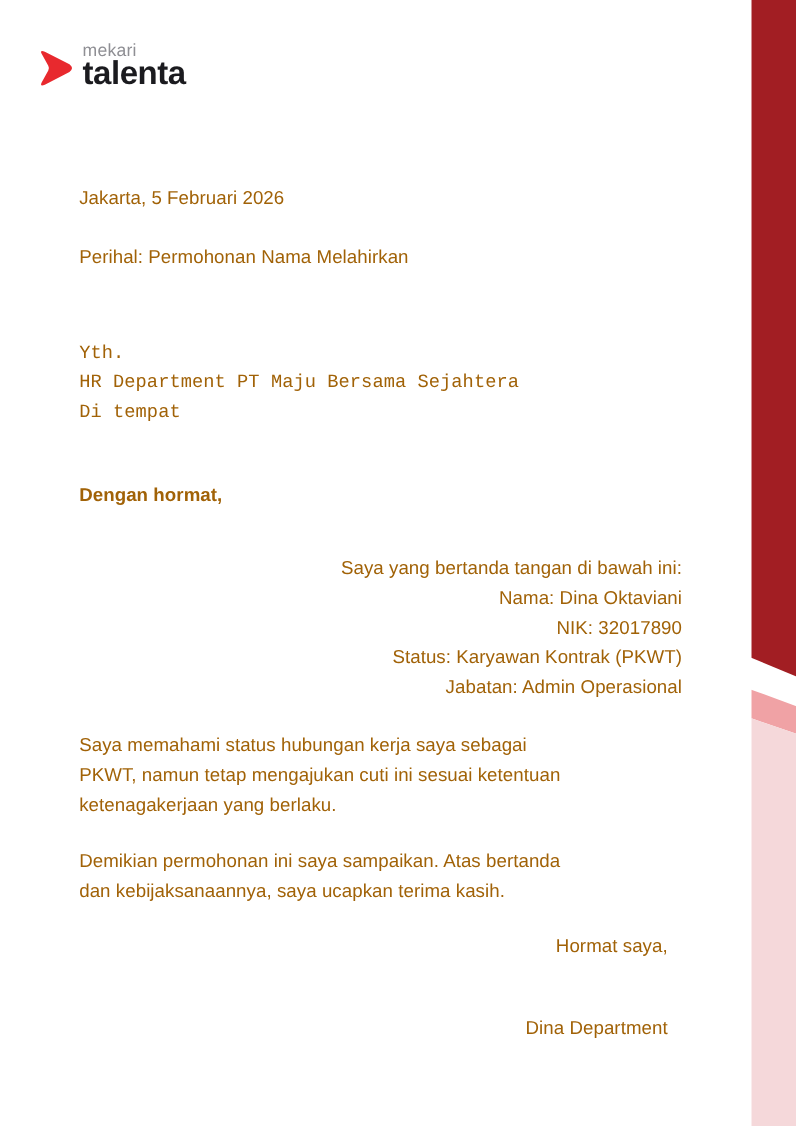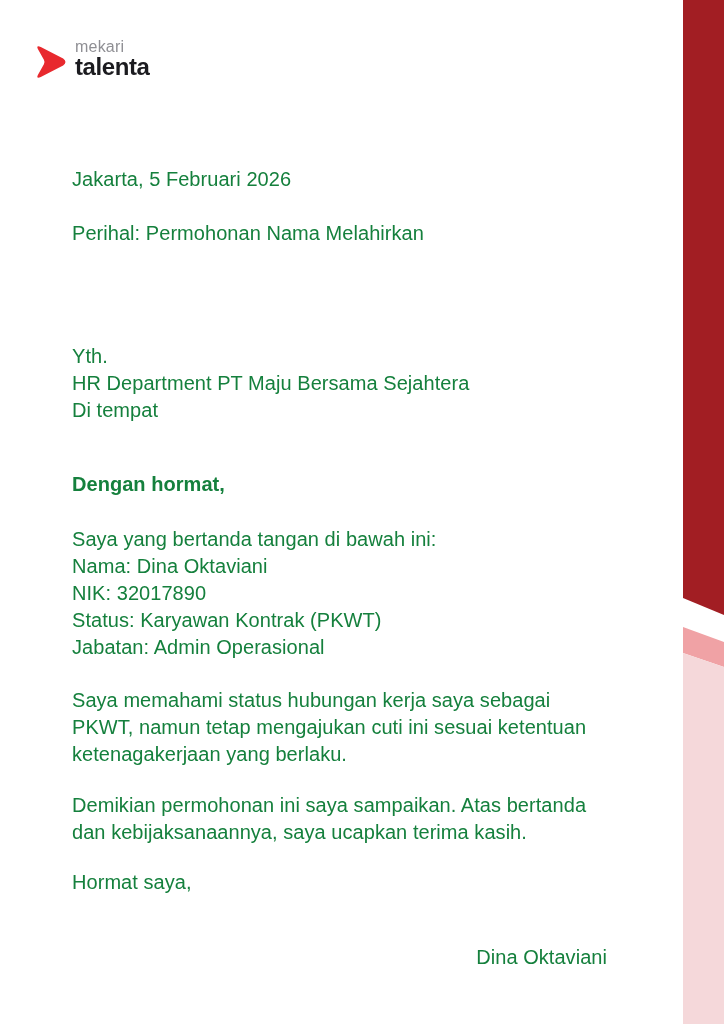--- a/index.html
+++ b/index.html
@@ -32,47 +32,47 @@
   .logo-arrow { width: 35px; height: 38px; margin-top: 3px; }
   .logo-text { margin-left: 7px; display: flex; flex-direction: column; }
   .logo-text-top {
     font-size: 16px;
     line-height: 14px;
     font-weight: 500;
     color: #8F8F94;
     letter-spacing: 0.2px;
   }
   .logo-text-bottom {
-    font-size: 24px;
+    font-size: 30px;
     line-height: 25px;
     font-weight: 700;
     color: #1B1B1F;
     letter-spacing: -0.4px;
   }
 
   
   .content {
     position: absolute;
     left: 72px;
     top: 0;
     width: 548px;
-    font-size: 20px;
+    font-size: 17px;
     line-height: 27px;
-    color: #15803d;
+    color: #a16207;
     letter-spacing: 0.05px;
   }
   .block { white-space: pre-line; }
   .date-block      { margin-top: 139px; }
-  .recipient-block { margin-top: 69px; }
+  .recipient-block { margin-top: 34px; font-family: Liberation Mono, monospace; }
   .salutation      { margin-top: 47px; font-weight: bold; }
-  .identity-block  { margin-top: 28px; }
+  .identity-block  { margin-top: 40px; text-align: right; }
   .paragraph-1     { margin-top: 19px; }
   .paragraph-2     { margin-top: 26px; }
   .paragraph-3     { margin-top: 24px; }
-  .closing         { margin-top: 23px; padding-right: 13px; }
+  .closing         { margin-top: 23px; text-align: right; padding-right: 13px; }
   .signature-name  { margin-top: 48px; text-align: right; padding-right: 13px; }
 </style>
 </head>
 <body>
 
 <svg class="decor-band" viewBox="0 0 41 1024" preserveAspectRatio="none" aria-hidden="true">
   <polygon points="0,0 41,0 41,615 0,598" fill="#A21E23"></polygon>
   <polygon points="0,627 41,642 41,667 0,653" fill="#F0A2A5"></polygon>
   <polygon points="0,653 41,667 41,1024 0,1024" fill="#F5D8DA"></polygon>
 </svg>
@@ -116,14 +116,14 @@
 
   <div class="block paragraph-2">Saya memahami status hubungan kerja saya sebagai
 PKWT, namun tetap mengajukan cuti ini sesuai ketentuan
 ketenagakerjaan yang berlaku.</div>
 
   <div class="block paragraph-3">Demikian permohonan ini saya sampaikan. Atas bertanda
 dan kebijaksanaannya, saya ucapkan terima kasih.</div>
 
   <div class="block closing">Hormat saya,</div>
 
-  <div class="block signature-name">Dina Oktaviani</div>
+  <div class="block signature-name">Dina Department</div>
 </div>
 
 </body></html>

